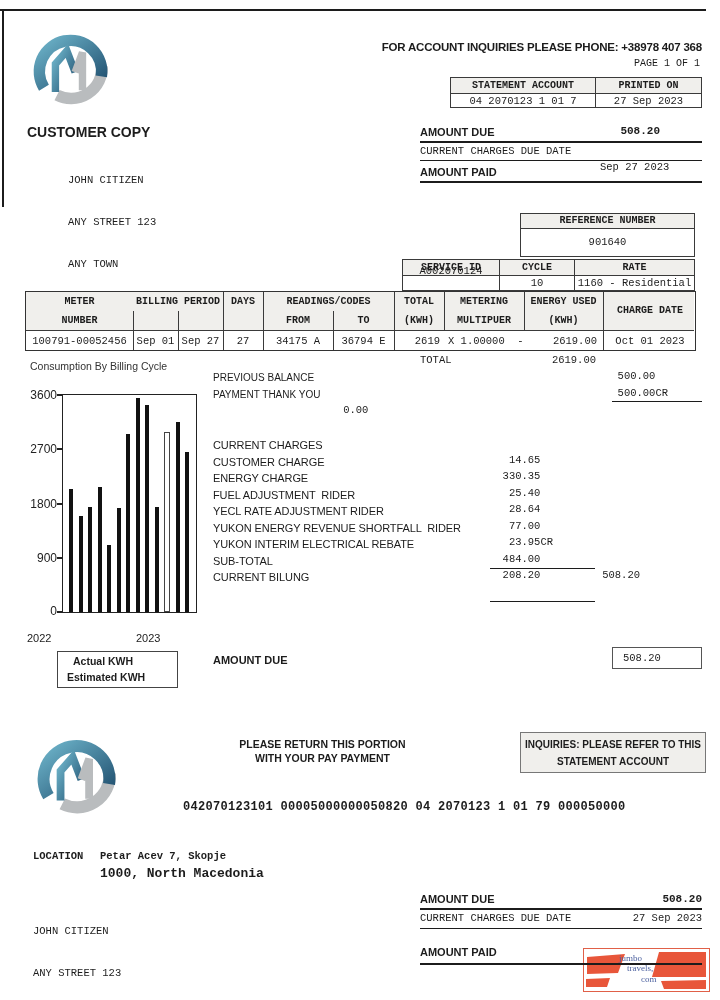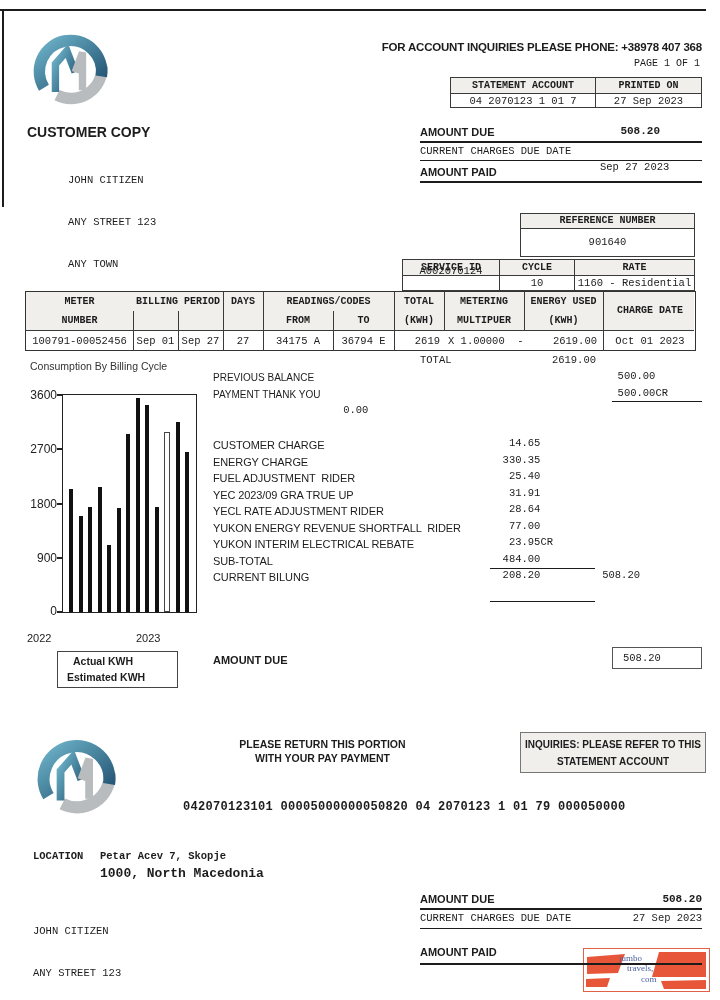--- a/index.html
+++ b/index.html
@@ -193,34 +193,33 @@
       <span class="bval">500.00CR</span>
     </div>
     <div class="brow">
       <span class="bval">0.00  </span>
     </div>
   </div>
   <div class="hline" style="left:612px;top:401px;width:90px;height:1px;"></div>
 
   <div class="abs" style="left:213px;top:437px;width:470px;">
     <div class="crow">
+        <span class="lbl sans">CURRENT CHARGES</span>
+      </div>
+    <div class="crow">
         <span class="lbl">CUSTOMER CHARGE</span>
         <span class="val">14.65  </span>
       </div>
     <div class="crow">
         <span class="lbl">ENERGY CHARGE</span>
         <span class="val">330.35  </span>
       </div>
     <div class="crow">
         <span class="lbl">FUEL ADJUSTMENT  RIDER</span>
         <span class="val">25.40  </span>
-      </div>
-    <div class="crow">
-        <span class="lbl">YEC 2023/09 GRA TRUE UP</span>
-        <span class="val">31.91  </span>
       </div>
     <div class="crow">
         <span class="lbl">YECL RATE ADJUSTMENT RIDER</span>
         <span class="val">28.64  </span>
       </div>
     <div class="crow">
         <span class="lbl">YUKON ENERGY REVENUE SHORTFALL  RIDER</span>
         <span class="val">77.00  </span>
       </div>
     <div class="crow">

